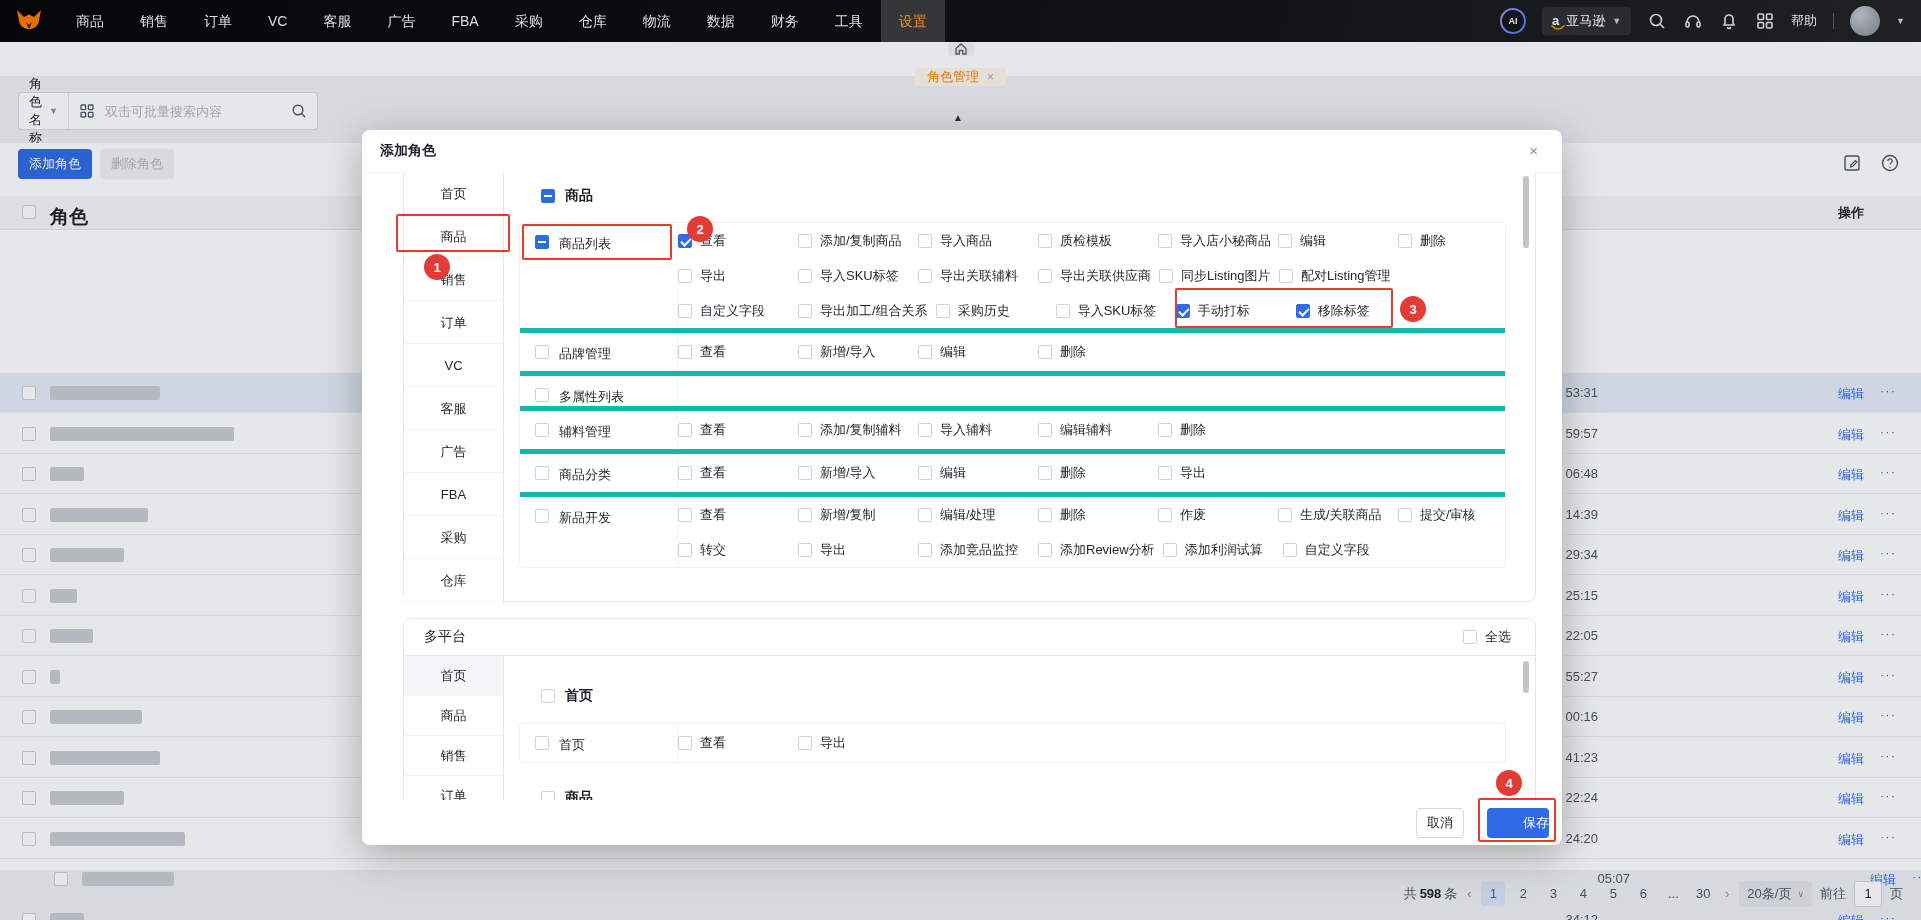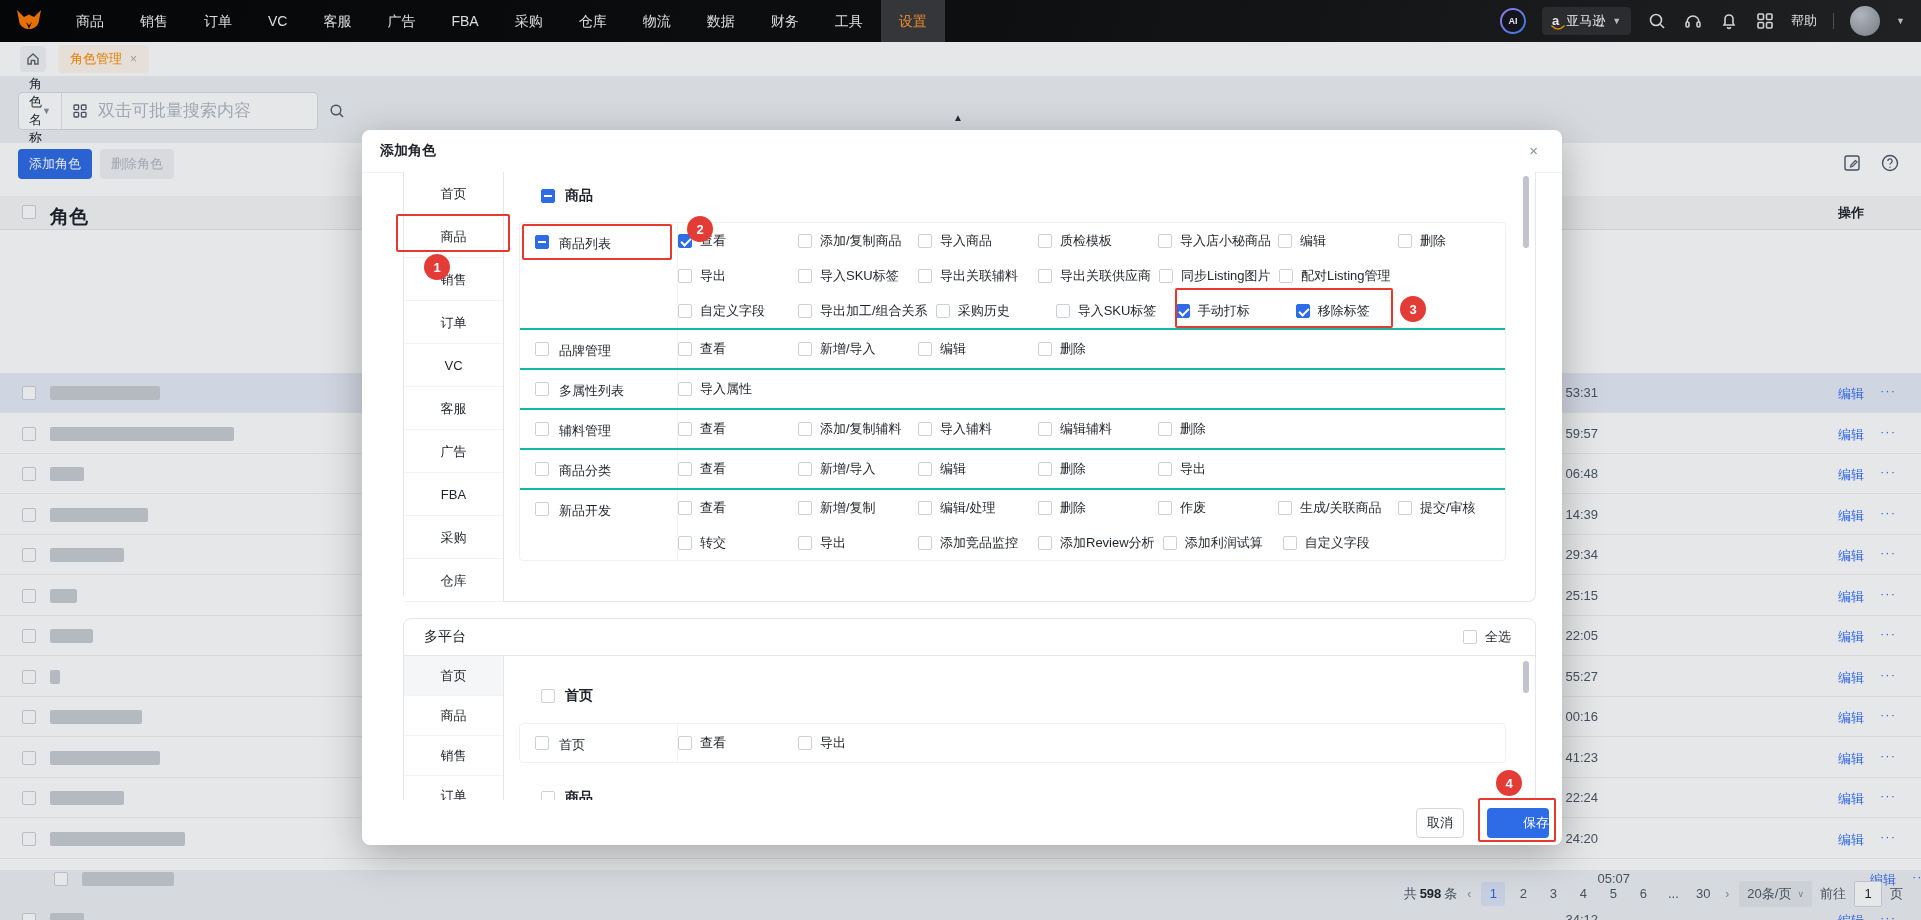--- a/index.html
+++ b/index.html
@@ -19,34 +19,34 @@
   .amz{position:relative;color:#fff;font-weight:bold;font-size:13px;line-height:12px;}
   .amz svg{position:absolute;left:-1px;bottom:-5px;}
   .caret{font-size:9px;color:#cfcfcf;}
   .nav-ic{width:20px;height:20px;display:flex;align-items:center;justify-content:center;cursor:pointer;}
   .help{color:#f2f3f5;font-size:13px;cursor:pointer;}
   .vdiv{width:1px;height:16px;background:#55565a;}
   .avatar{width:30px;height:30px;border-radius:50%;background:radial-gradient(circle at 35% 30%,#c3c8d0,#83888f);}
   .caret2{font-size:9px;color:#cfcfcf;}
 
   
-  .tabbar{position:absolute;left:0;top:42px;width:100%;height:34px;background:#fff;display:flex;align-items:center;gap:12px;padding:0 20px;z-index:2;}
+  .tabbar{position:absolute;left:0;top:42px;width:100%;height:34px;background:#fff;display:flex;align-items:center;gap:12px;padding:0 20px;z-index:2;flex-direction:column;}
   .home-tile{width:26px;height:26px;border-radius:4px;background:#f2f3f5;display:flex;align-items:center;justify-content:center;cursor:pointer;}
   .tab{height:28px;background:#fff7ec;border-radius:4px;display:flex;align-items:center;gap:8px;padding:0 12px;cursor:pointer;}
   .tab .t{color:#ff8a00;font-size:13px;}
   .tab .x{color:#a7abb3;font-size:12px;cursor:pointer;}
 
   
   .filterbar{position:absolute;left:0;top:76px;width:100%;height:54px;}
   .filter-ctl{position:absolute;left:18px;top:16px;width:300px;height:38px;background:#fff;border:1px solid #d8dbe2;border-radius:4px;display:flex;align-items:center;}
   .f-field{width:94px;height:100%;display:flex;align-items:center;justify-content:space-between;padding:4px 10px;border-right:1px solid #e3e5ea;cursor:pointer;}
   .f-field .fl{font-size:13px;color:#1f2329;}
   .f-field .fc{font-size:9px;color:#86909c;}
   .f-input{flex:1;display:flex;align-items:center;gap:8px;padding:0 10px;}
-  .f-input input{border:none;outline:none;flex:1;font-size:17px;color:#1f2329;background:transparent;}
+  .f-input input{border:none;outline:none;flex:1;font-size:13px;color:#1f2329;background:transparent;}
   .f-input input::placeholder{color:#b3b9c4;}
 
   
   .panel{position:absolute;left:0;top:143px;width:100%;height:727px;background:#fff;}
   .btn{position:absolute;height:30px;border-radius:4px;font-size:13px;display:flex;align-items:center;justify-content:center;cursor:pointer;}
   .btn-add{left:18px;top:6px;width:74px;background:#2e6be6;color:#fff;}
   .btn-del{left:100px;top:6px;width:74px;background:#f0f1f4;color:#b4b8c0;}
   .tool-ic{position:absolute;top:8px;width:24px;height:24px;display:flex;align-items:center;justify-content:center;cursor:pointer;}
   .thead{position:absolute;left:0;top:53px;width:100%;height:34px;background:#f5f6f8;border-bottom:1px solid #e5e6eb;}
   .thead .hrole{position:absolute;left:50px;top:8px;font-size:19px;font-weight:bold;color:#1f2329;}
@@ -87,21 +87,21 @@
 
   .mbox{position:absolute;background:#fff;}
   .box1{left:41px;top:0;width:1133px;height:430px;border-left:1px solid #e5e6eb;border-right:1px solid #e5e6eb;border-bottom:1px solid #e5e6eb;border-radius:0 0 8px 8px;}
   .box2{left:41px;top:446px;width:1133px;height:300px;border:1px solid #e5e6eb;border-radius:8px 8px 0 0;}
   .sbar{position:absolute;left:0;top:0;width:100px;border-right:1px solid #e5e6eb;}
   .sitem{height:43px;line-height:43px;text-align:center;font-size:13px;color:#1f2329;border-bottom:1px solid #f2f3f5;cursor:pointer;background:#fff;}
   .sbar2 .sitem{height:40px;line-height:40px;}
   .sitem.act{background:#f5f6f8;}
   .ghead{position:absolute;display:flex;align-items:center;gap:10px;font-size:14px;font-weight:bold;color:#1f2329;}
   .pgrid{position:absolute;border:1px solid #eef0f3;border-radius:4px;width:987px;background:#fff;}
-  .grow{display:flex;border-bottom:2px solid #14b8a6;}
+  .grow{display:flex;border-bottom:5px solid #14b8a6;}
   .grow:last-child{border-bottom:none;}
   .gcell{width:158px;flex:none;border-right:1px solid #f2f3f5;display:flex;gap:10px;padding:12px 0 0 15px;font-size:13px;color:#1f2329;}
   .glines{flex:1;min-width:0;}
   .gline{display:flex;align-items:center;}
   .perm{display:inline-flex;align-items:center;gap:8px;min-width:120px;padding-right:8px;font-size:13px;color:#1f2329;white-space:nowrap;cursor:pointer;}
   .b2head{position:absolute;left:0;top:0;width:100%;height:37px;border-bottom:1px solid #e5e6eb;display:flex;align-items:center;}
   .b2head .t{margin-left:20px;font-size:14px;color:#1f2329;}
   .b2head .all{margin-left:auto;margin-right:24px;display:flex;align-items:center;gap:8px;font-size:13px;color:#1f2329;cursor:pointer;}
   .sb-thumb{position:absolute;width:6px;border-radius:3px;background:#c1c4cc;}
 
@@ -511,28 +511,20 @@
                     <span>删除</span>
                   </label>
                 </div>
               </div>
             </div>
             <div class="grow">
               <div class="gcell">
                 <span class="cb"></span>
                 <span>多属性列表</span>
               </div>
-              <div class="glines">
-                <div class="gline" style="height: 38px;">
-                  <label class="perm">
-                    <span class="cb"></span>
-                    <span>导入属性</span>
-                  </label>
-                </div>
-              </div>
             </div>
             <div class="grow">
               <div class="gcell">
                 <span class="cb"></span>
                 <span>辅料管理</span>
               </div>
               <div class="glines">
                 <div class="gline" style="height: 38px;">
                   <label class="perm">
                     <span class="cb"></span>

